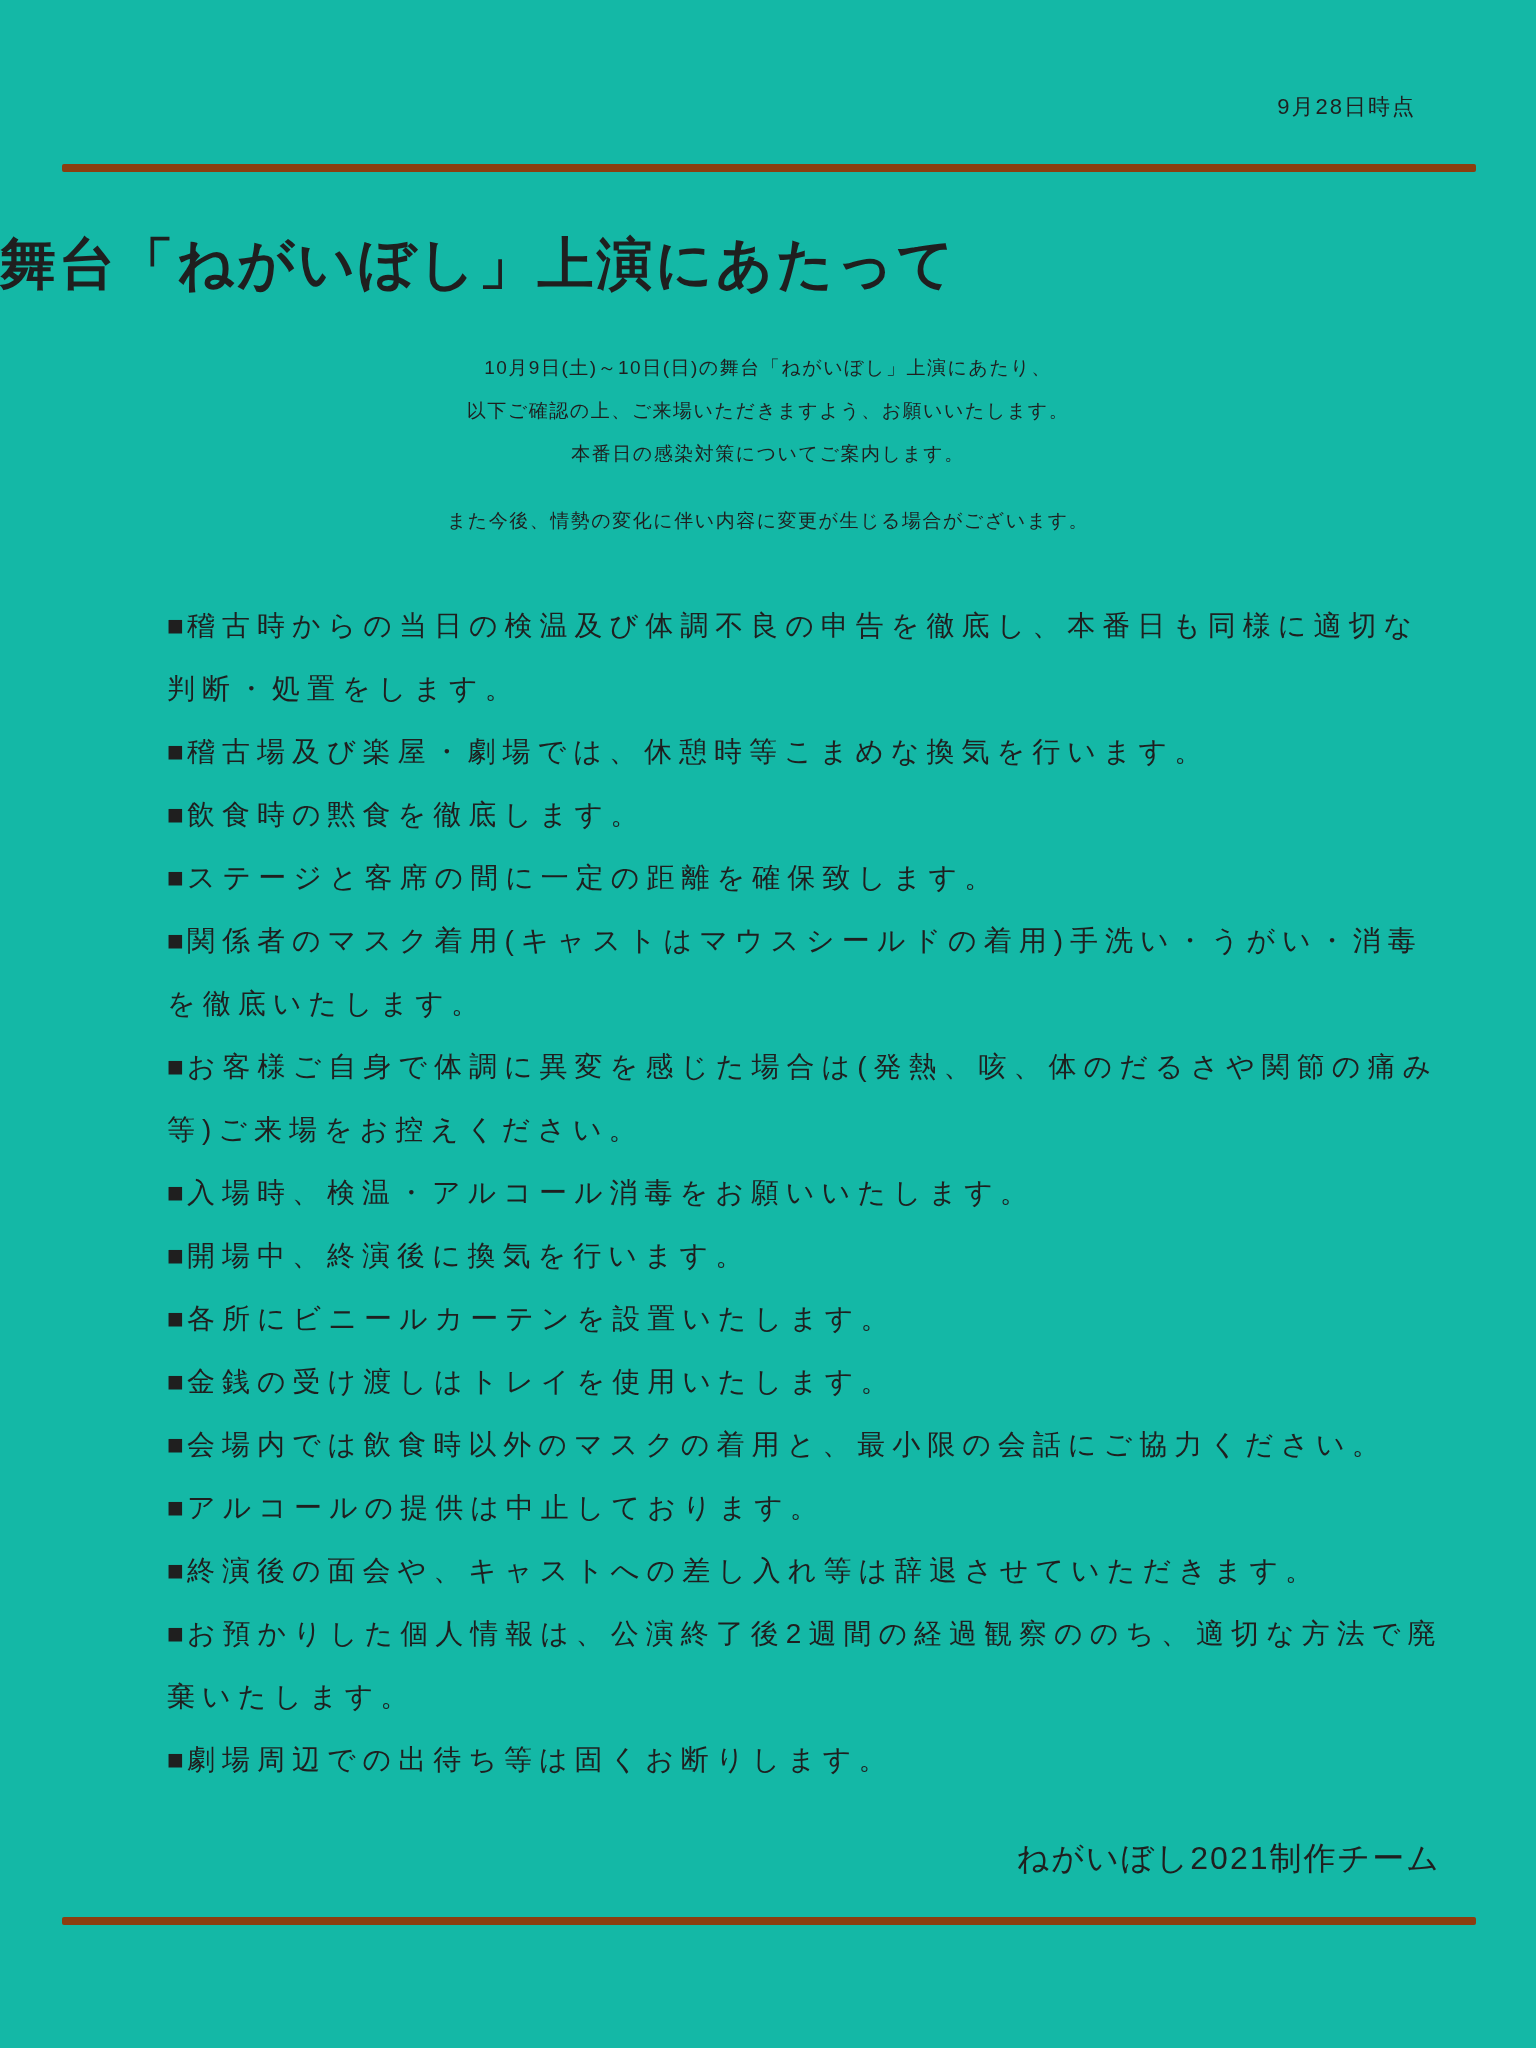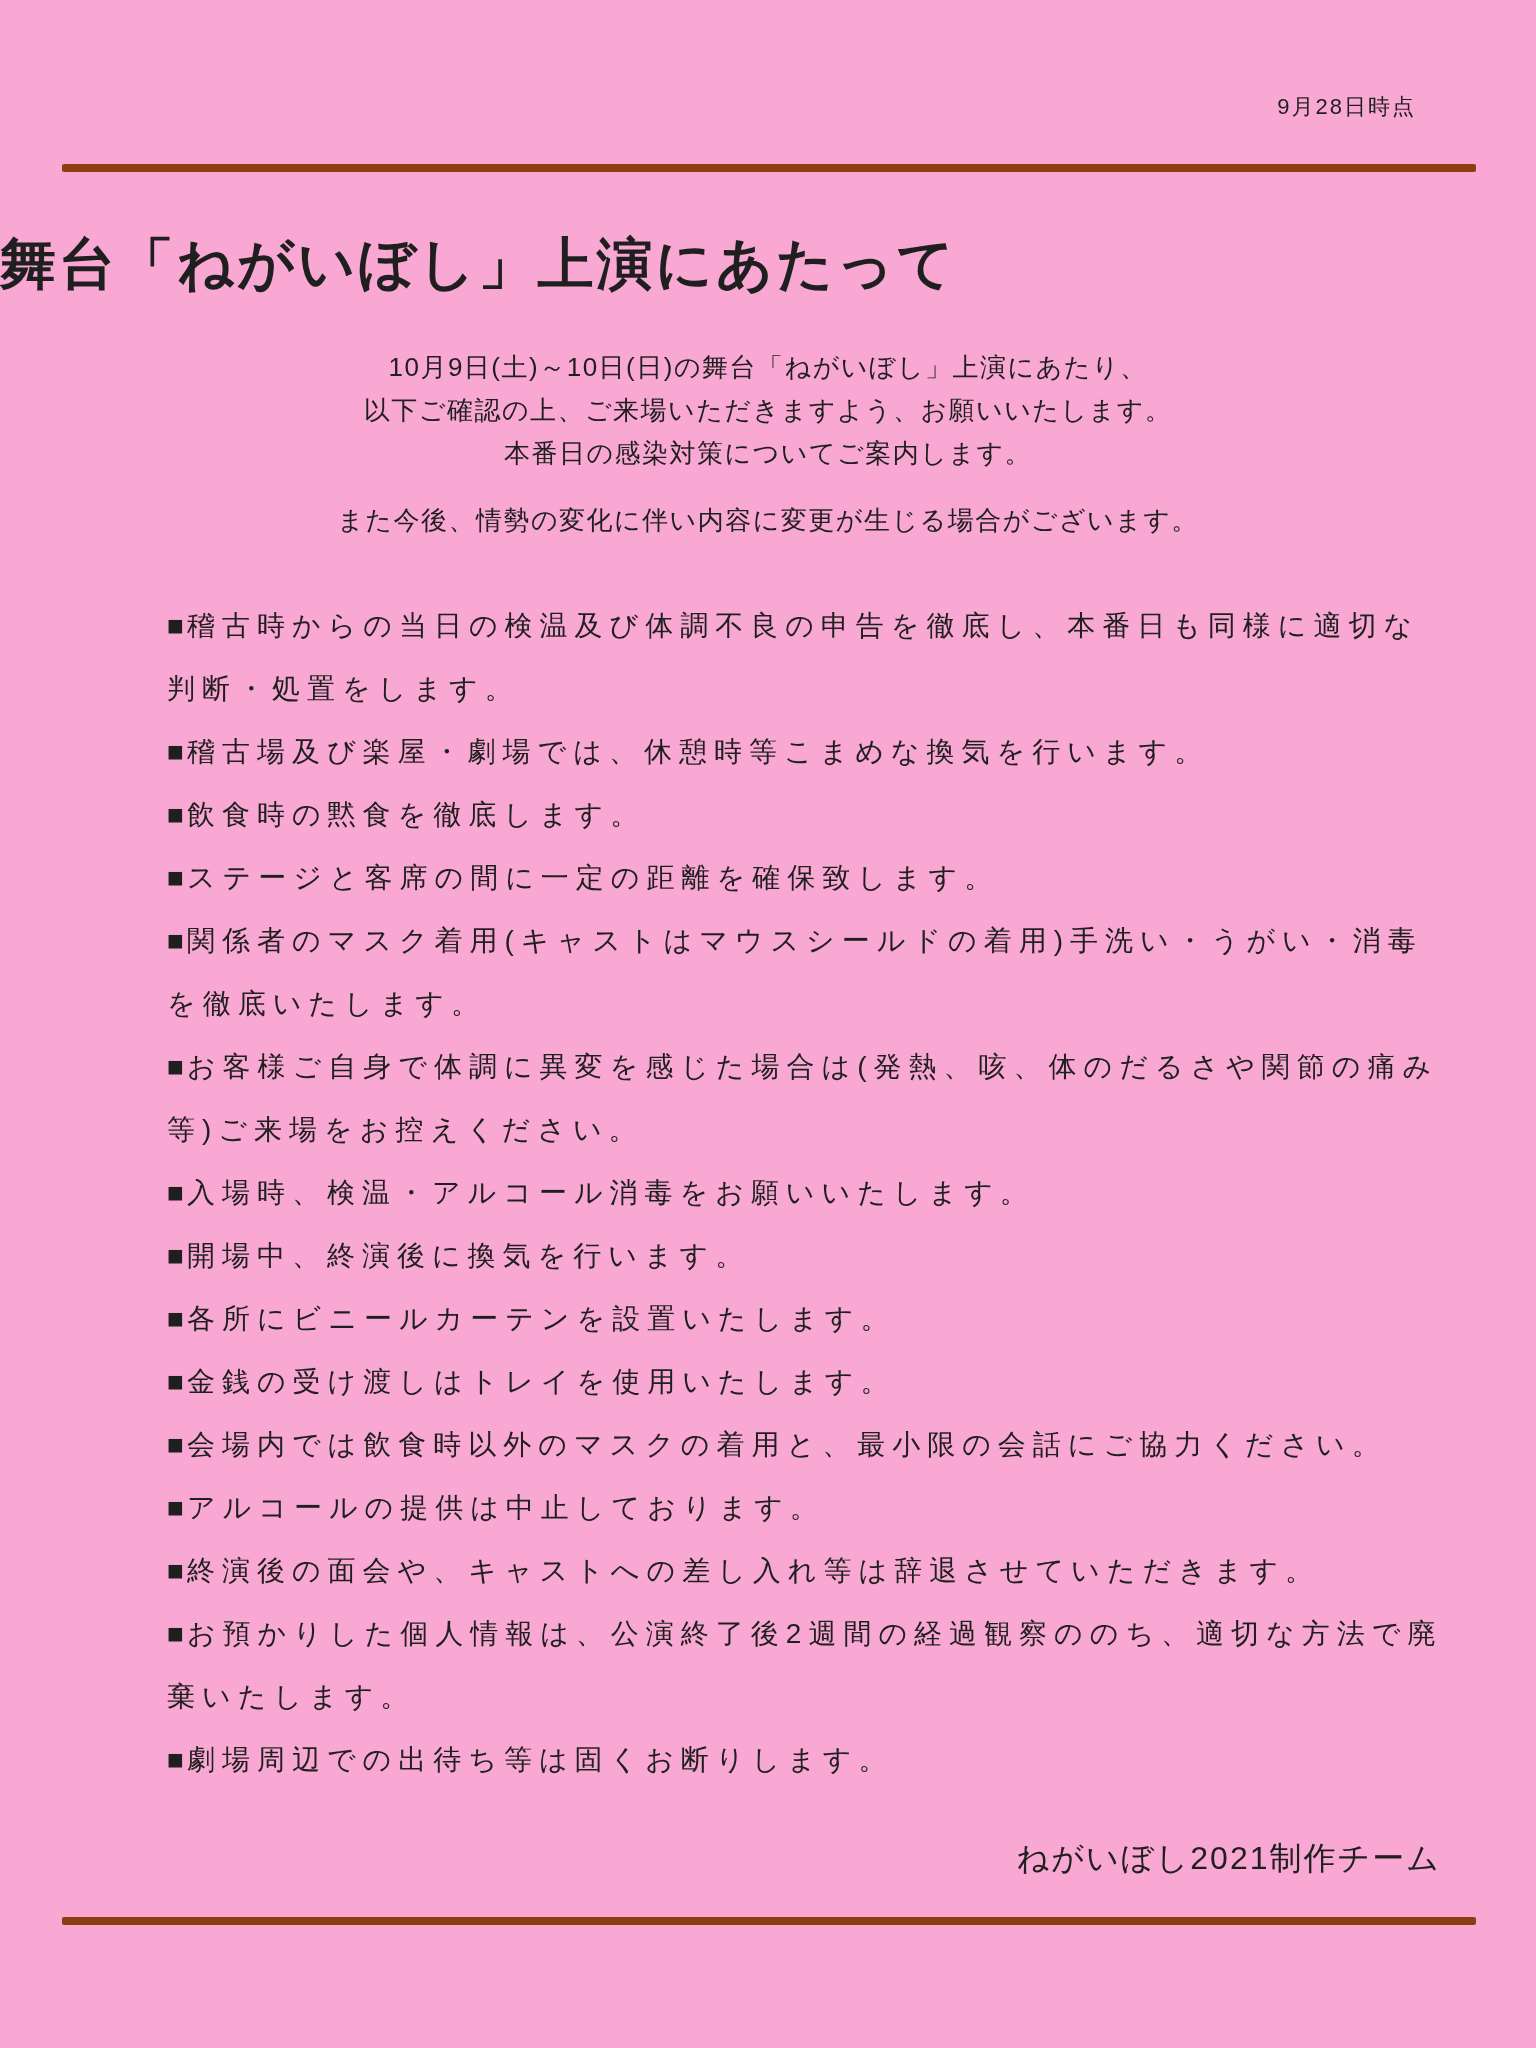--- a/index.html
+++ b/index.html
@@ -5,21 +5,21 @@
   html, body {
     margin: 0;
     padding: 0;
     background: #e8e8e8;
   }
   .page {
     position: relative;
     width: 1536px;
     height: 2048px;
     margin: 0 auto;
-    background: #f9a8d4;
+    background: #14b8a6;
     color: #1f1f1f;
     font-family: "Liberation Sans", "DejaVu Sans", sans-serif;
     overflow: hidden;
     box-sizing: border-box;
   }
   .date-row {
     padding: 92px 120px 0 0;
     text-align: right;
     font-size: 22px;
     letter-spacing: 2px;
@@ -39,21 +39,21 @@
     text-align: left;
     font-size: 56px;
     font-weight: 700;
     letter-spacing: 3px;
     line-height: 72px;
   }
   .intro-block-1 { margin-top: 46px; }
   .intro-block-2 { margin-top: 24px; }
   .intro-line {
     text-align: center;
-    font-size: 26px;
+    font-size: 19px;
     letter-spacing: 1.5px;
     line-height: 43px;
   }
   .notices {
     margin-top: 52px;
     padding-left: 167px;
     padding-right: 89px;
   }
   .notice {
     font-size: 28px;

